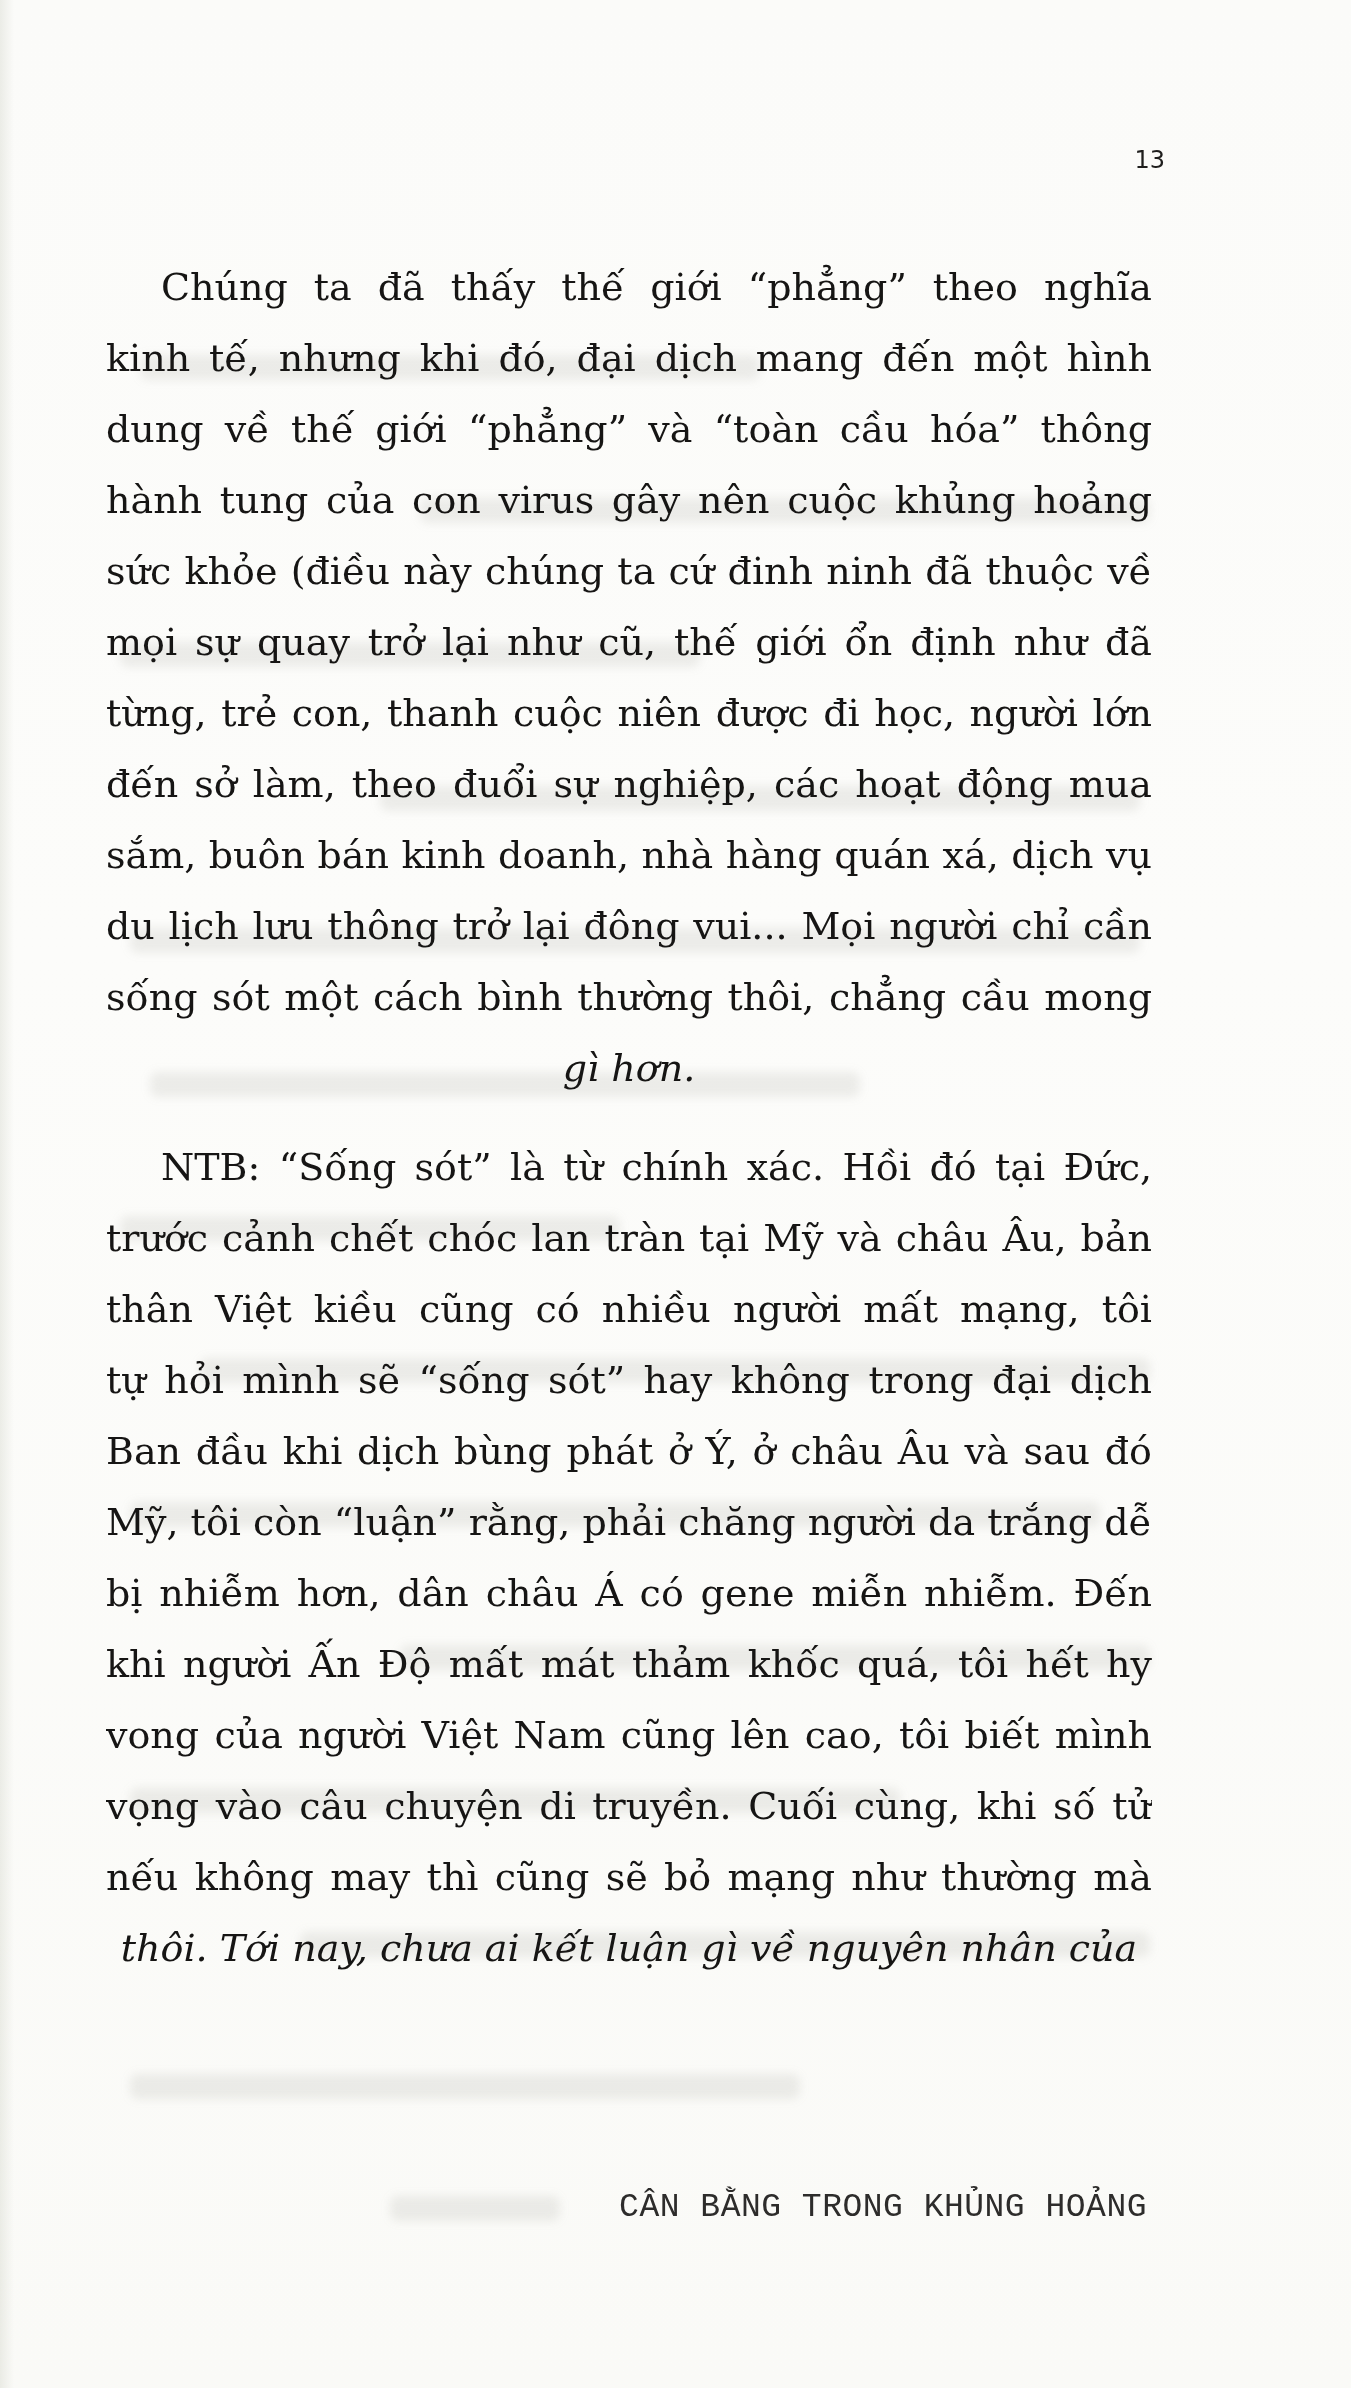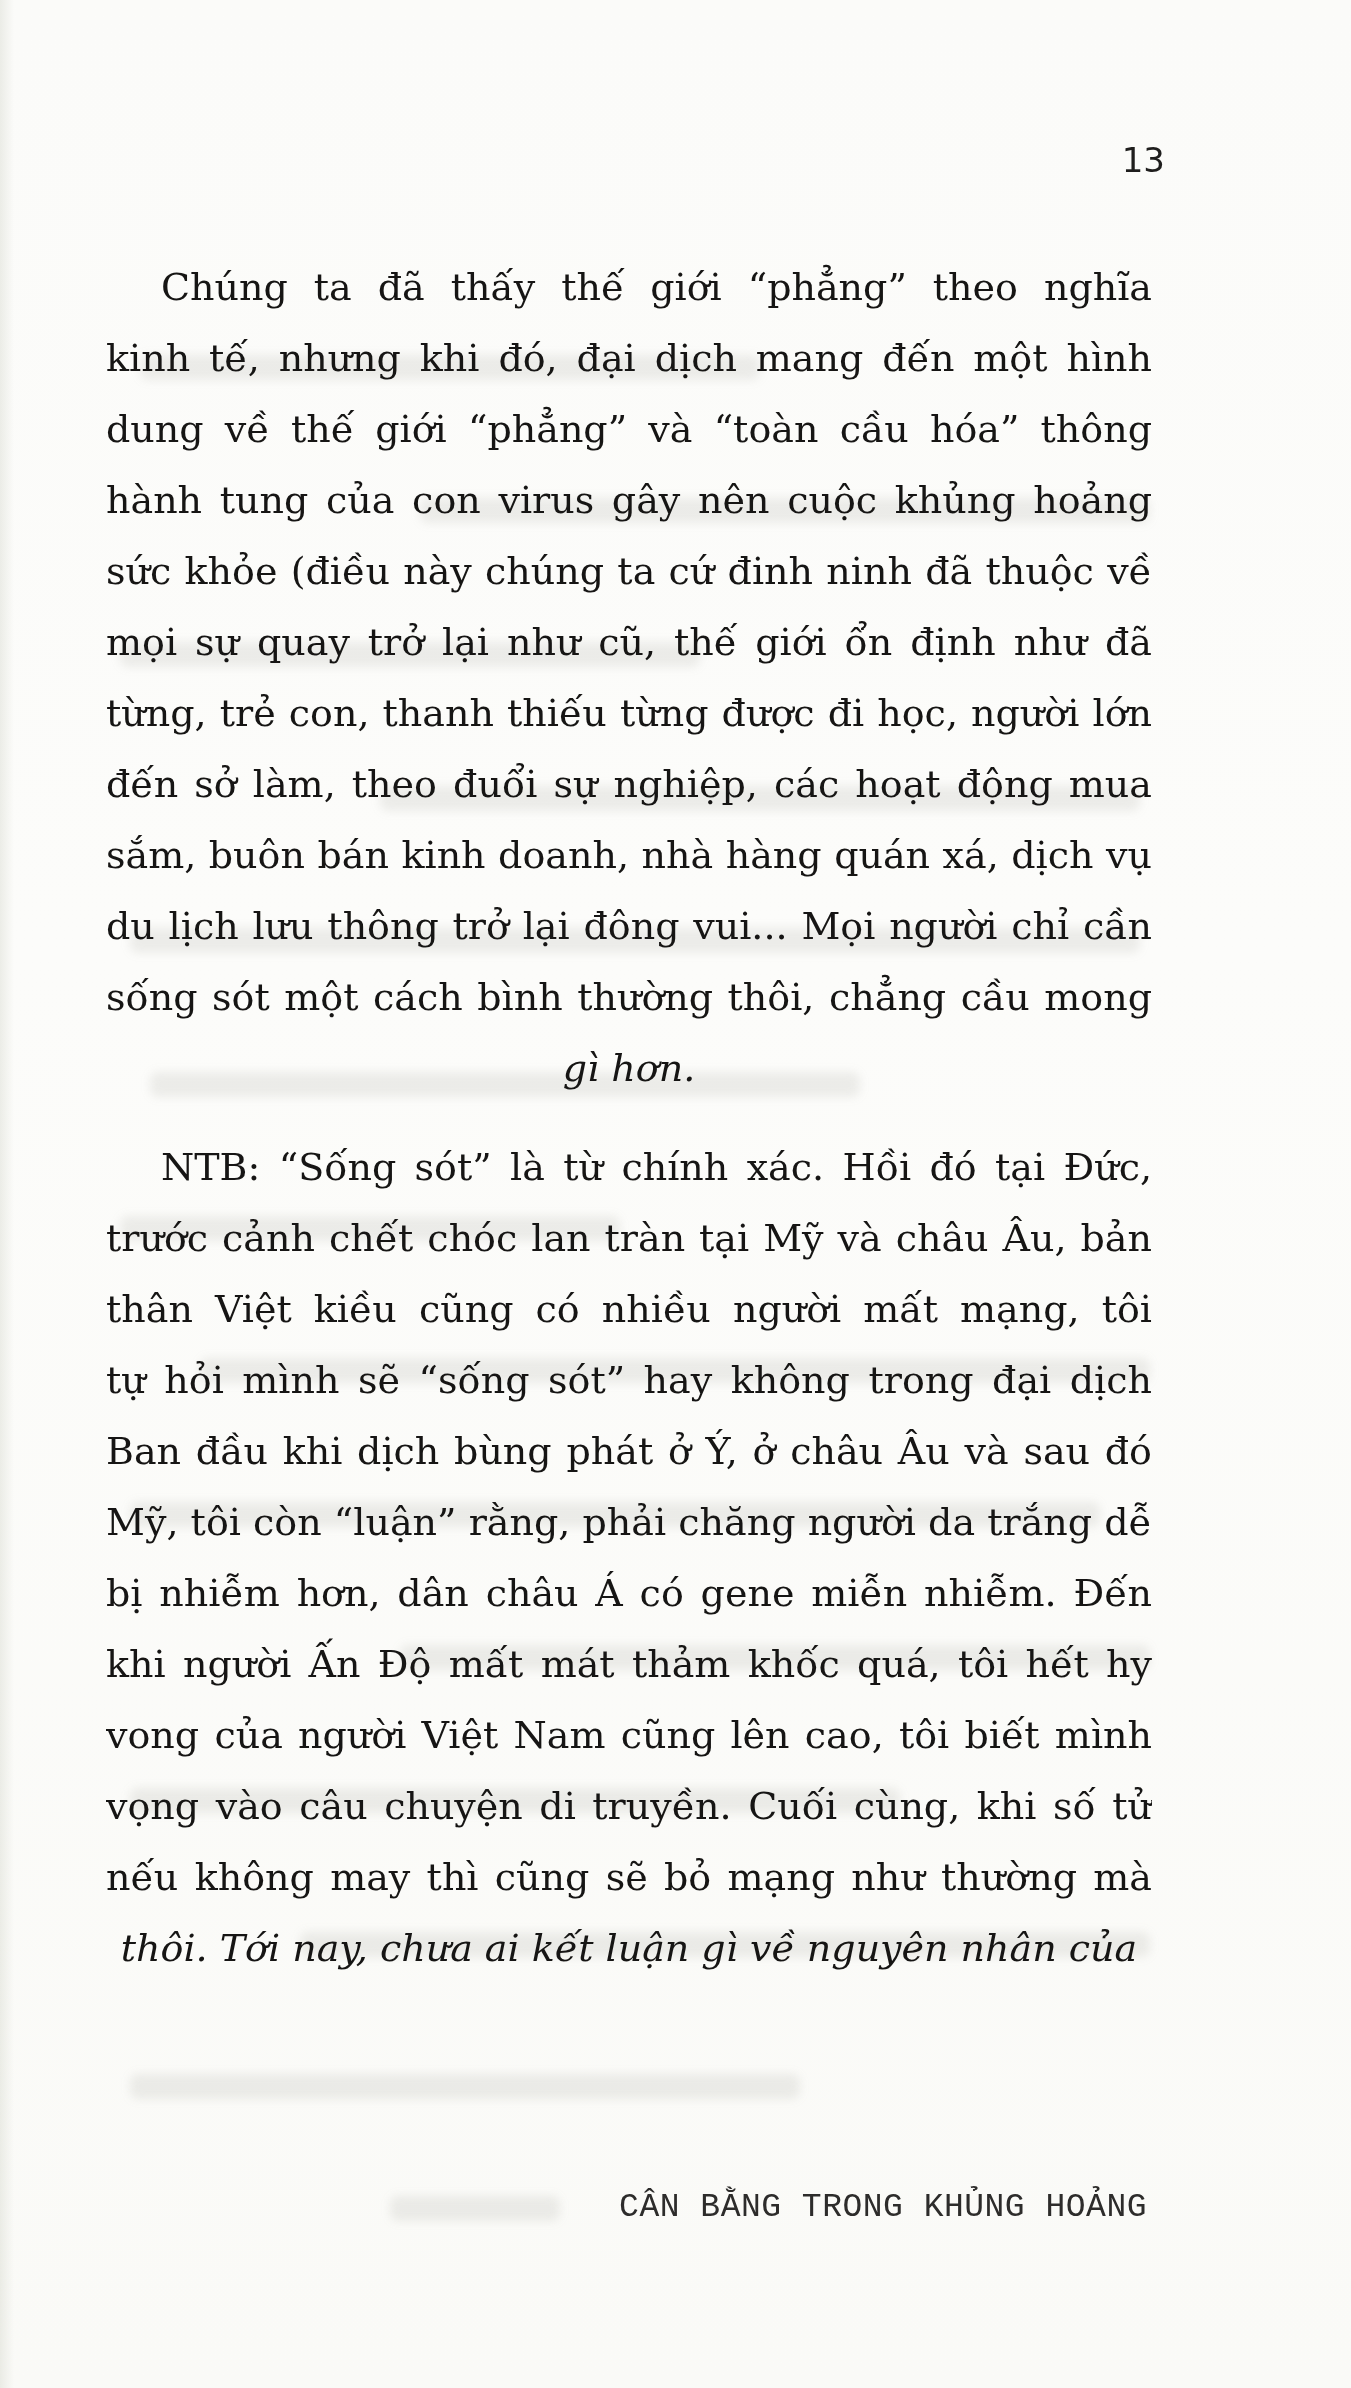--- a/index.html
+++ b/index.html
@@ -29,21 +29,21 @@
     background: rgba(125,124,118,0.12);
     filter: blur(5px);
   }
 
   .page-number {
     position: absolute;
     top: 138px;
     right: 186px;
     z-index: 3;
     font-family: "DejaVu Sans", "Liberation Sans", sans-serif;
-    font-size: 34px;
+    font-size: 24px;
     line-height: 44px;
     color: #1f1e1d;
   }
 
   .text-block {
     position: absolute;
     top: 252px;
     left: 106px;
     width: 1046px;
     z-index: 2;
@@ -105,21 +105,21 @@
   <div class="page-number">13</div>
 
   <main class="text-block" id="paragraphs">
       <div class="para">
         <div class="line first"><span>Chúng ta đã thấy thế giới “phẳng” theo nghĩa</span></div>
         <div class="line"><span>kinh tế, nhưng khi đó, đại dịch mang đến một hình</span></div>
         <div class="line"><span>dung về thế giới “phẳng” và “toàn cầu hóa” thông qua</span></div>
         <div class="line"><span>hành tung của con virus gây nên cuộc khủng hoảng</span></div>
         <div class="line"><span>sức khỏe (điều này chúng ta cứ đinh ninh đã thuộc về</span></div>
         <div class="line"><span>mọi sự quay trở lại như cũ, thế giới ổn định như đã</span></div>
-        <div class="line"><span>từng, trẻ con, thanh thiếu từng được đi học, người lớn</span></div>
+        <div class="line"><span>từng, trẻ con, thanh cuộc niên được đi học, người lớn</span></div>
         <div class="line"><span>đến sở làm, theo đuổi sự nghiệp, các hoạt động mua</span></div>
         <div class="line"><span>sắm, buôn bán kinh doanh, nhà hàng quán xá, dịch vụ</span></div>
         <div class="line"><span>du lịch lưu thông trở lại đông vui... Mọi người chỉ cần</span></div>
         <div class="line"><span>sống sót một cách bình thường thôi, chẳng cầu mong</span></div>
         <div class="line last"><span>gì hơn.</span></div>
       </div>
       <div class="para">
         <div class="line first"><span>NTB: “Sống sót” là từ chính xác. Hồi đó tại Đức,</span></div>
         <div class="line"><span>trước cảnh chết chóc lan tràn tại Mỹ và châu Âu, bản</span></div>
         <div class="line"><span>thân Việt kiều cũng có nhiều người mất mạng, tôi cũng</span></div>

